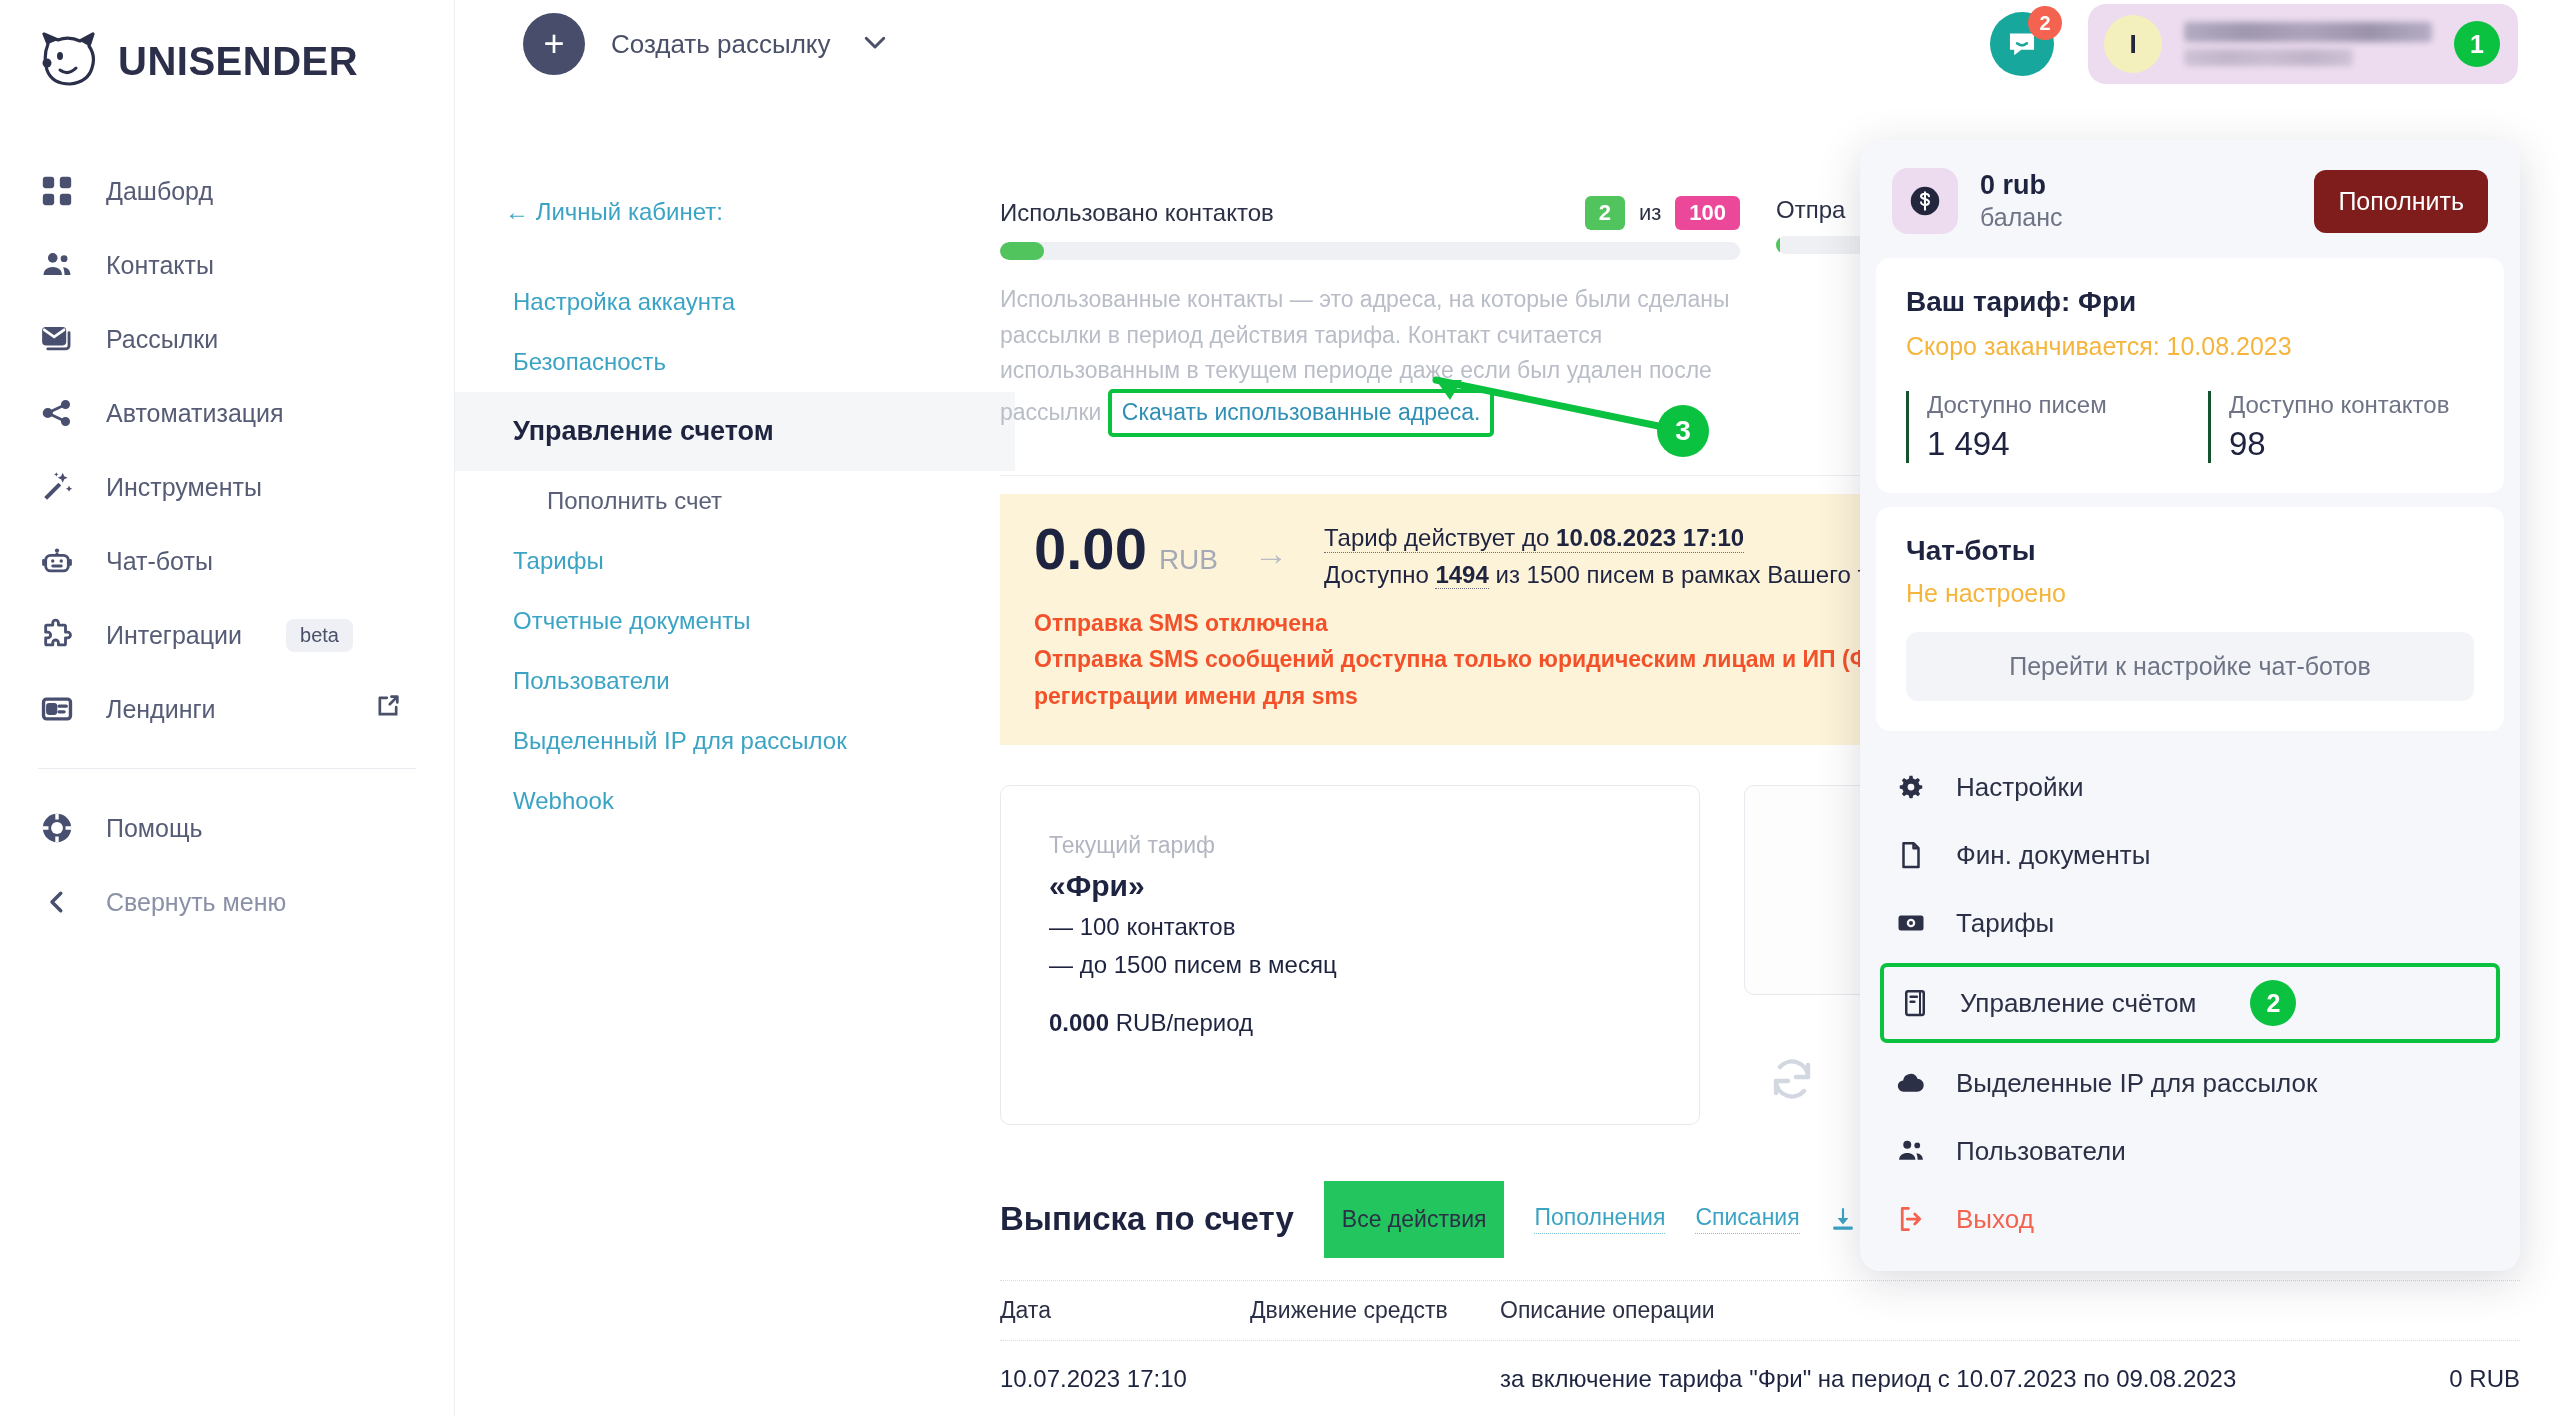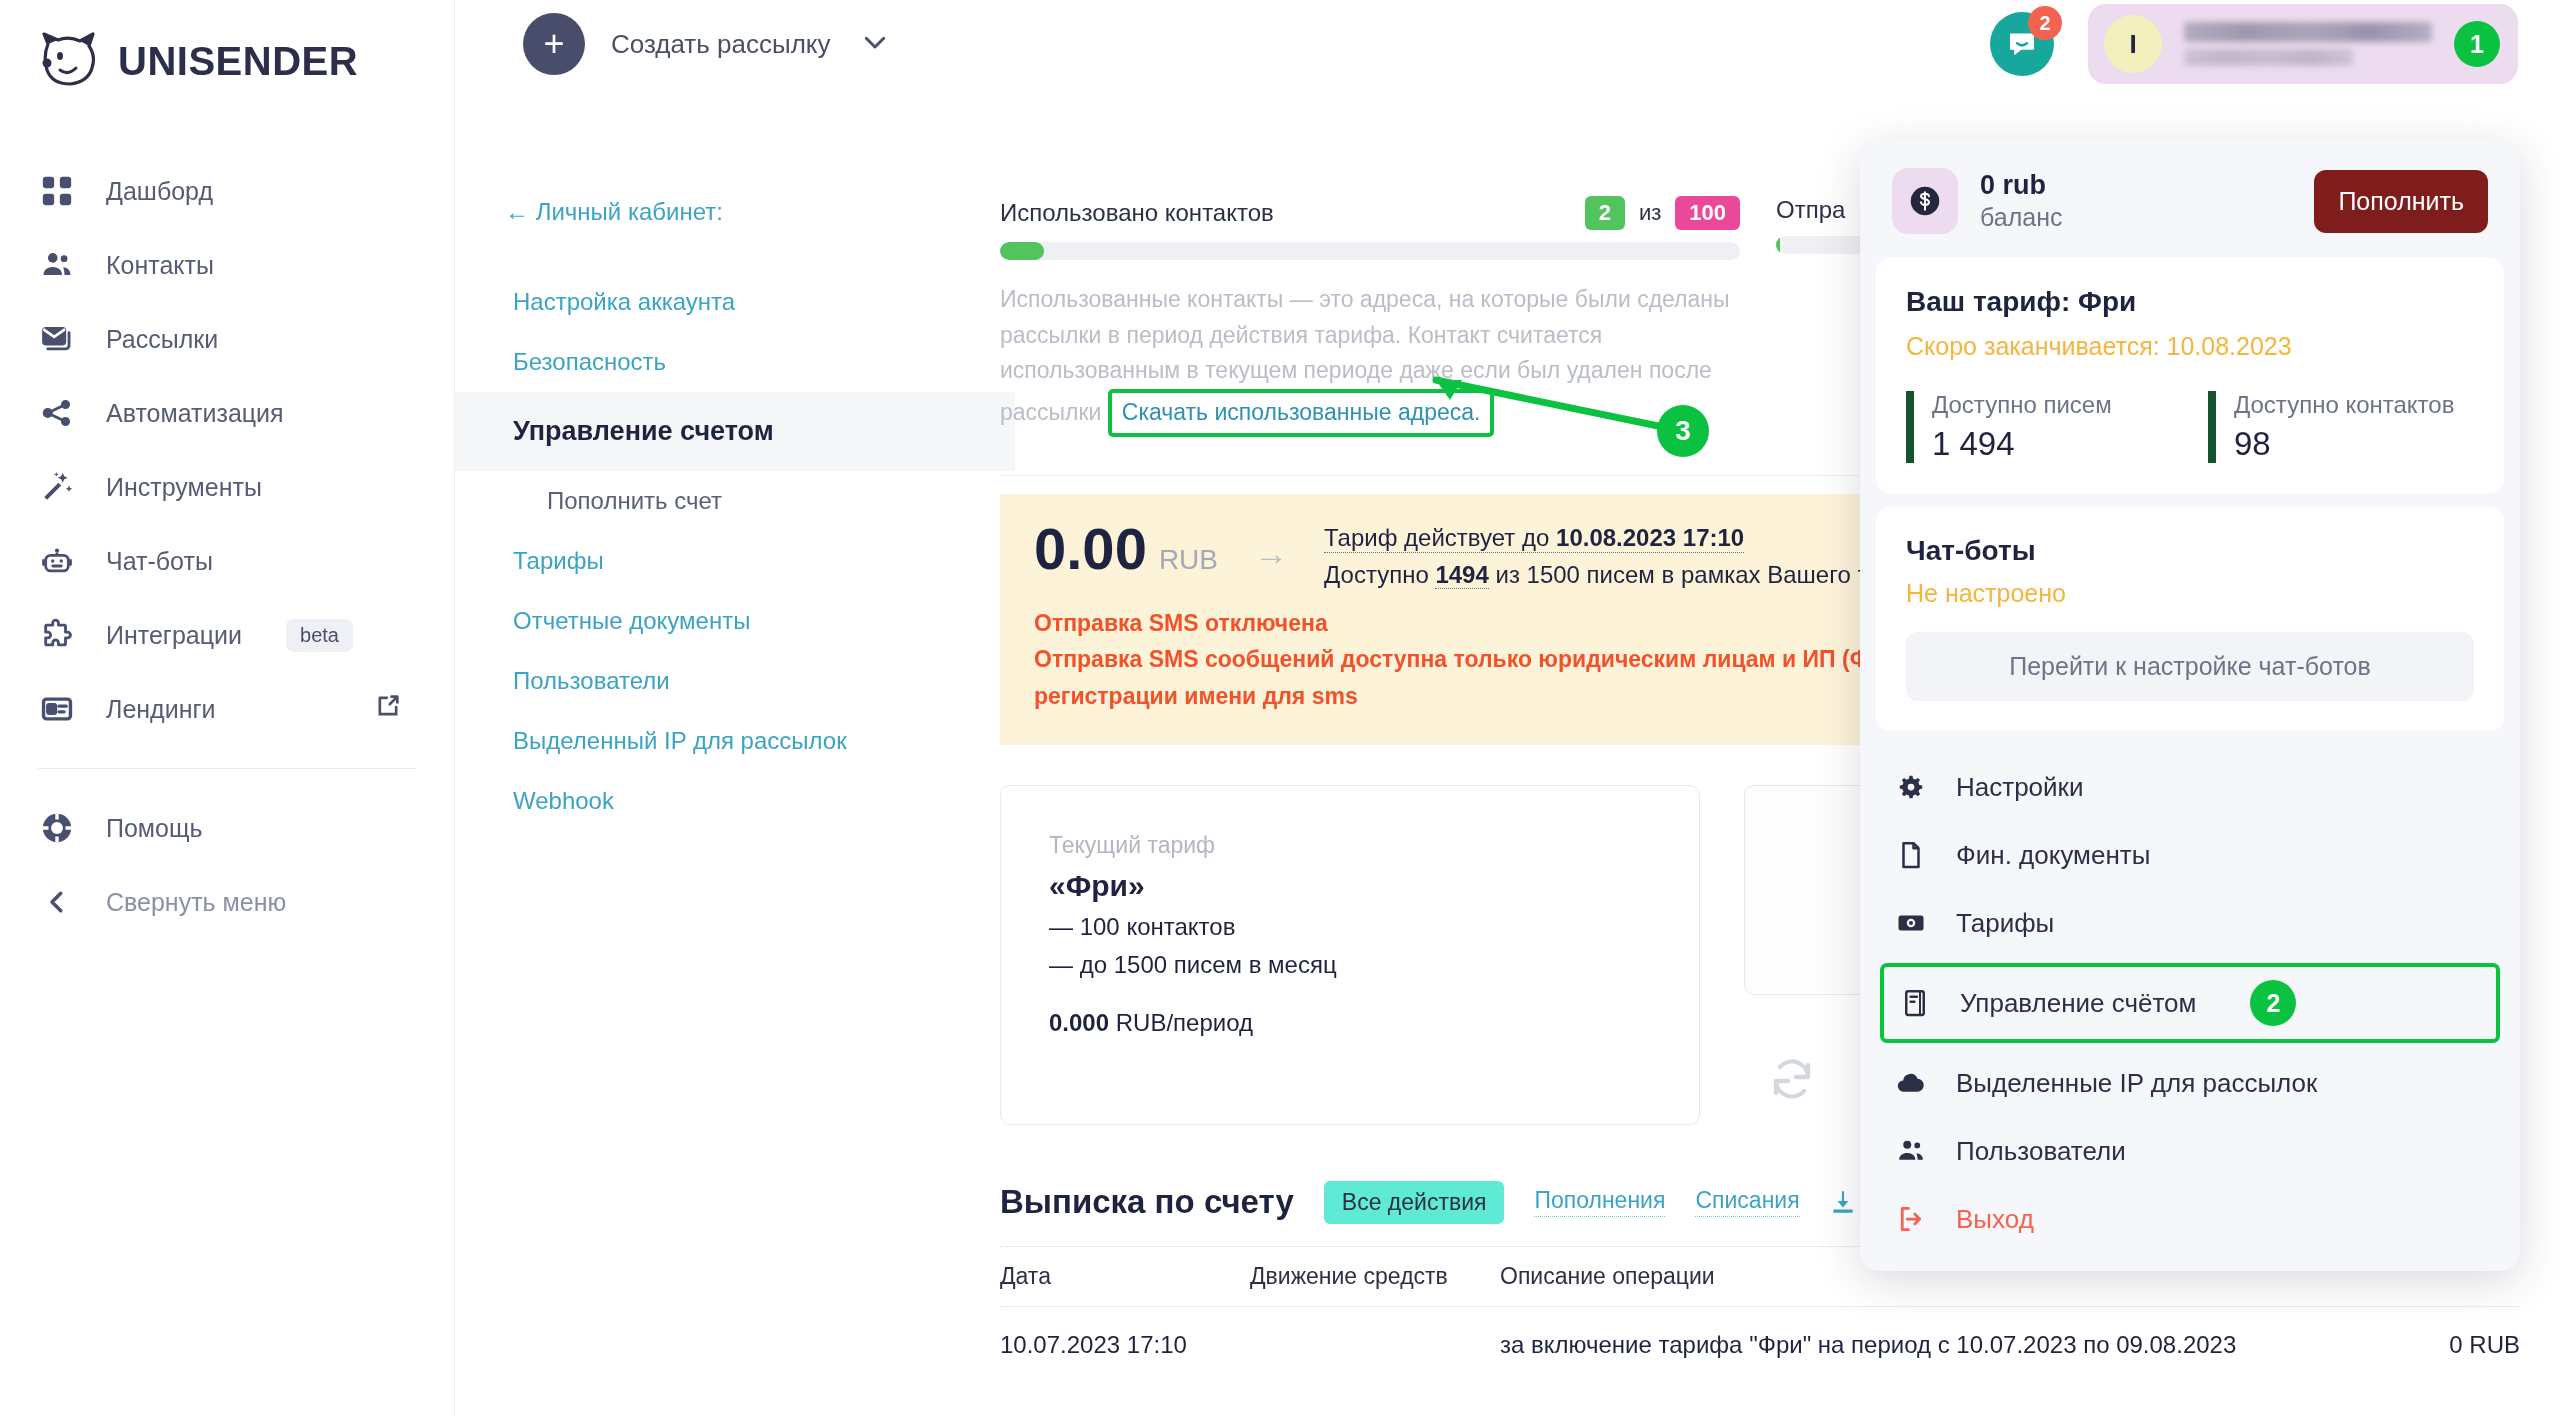--- a/index.html
+++ b/index.html
@@ -165,21 +165,21 @@
     text-align:right; color:#b2b6c1;
   }
   .card2-line { font-size:23px; }
   .card2-chev { font-size:30px; color:#23263d; font-weight:bold; margin-top:6px; }
   .refresh-ico { margin-top:60px; margin-left:24px; color:#d3d7df; }
 
   .statement { margin-top:56px; }
   .statement-head { display:flex; align-items:center; gap:30px; }
   .statement-title { font-size:33px; font-weight:bold; color:#1e2440; }
   .chip-active {
-    background:#5eead4; color:#2b3046; font-size:23px; padding:8px 18px; border-radius:6px; cursor:pointer;
+    background:#22c55e; color:#2b3046; font-size:23px; padding:25px 18px; border-radius:0; cursor:pointer;
   }
   .chip-link {
     color:#3ba3c4; font-size:23px; border-bottom:1px dotted #7bc0d6; cursor:pointer; padding-bottom:2px;
   }
   .chip-export { display:flex; align-items:center; gap:8px; color:#3ba3c4; font-size:23px; cursor:pointer; }
 
   .table { margin-top:22px; margin-right:40px; }
   .table-head {
     display:flex; font-size:23px; color:#2b3046;
     border-top:1px dotted #d8dbe2; border-bottom:1px dotted #d8dbe2;
@@ -207,21 +207,21 @@
   .dd-bal-label { font-size:25px; color:#6e7486; margin-top:2px; }
   .dd-topup {
     margin-left:auto; background:#7f1d1d; color:#fff;
     font-size:25px; padding:17px 24px; border-radius:12px; border:none; cursor:pointer;
     font-family:inherit;
   }
   .dd-white { background:#fff; margin:0 16px; border-radius:14px; padding:28px 30px 30px 30px; }
   .dd-tariff-title { font-size:28px; font-weight:bold; color:#1e2440; }
   .dd-tariff-exp { font-size:25px; color:#f5b53d; margin-top:14px; }
   .dd-stats { display:flex; gap:36px; margin-top:30px; }
-  .dd-stat { border-left:8px solid #14532d; padding-left:18px; flex:1; }
+  .dd-stat { border-left:3px solid #14532d; padding-left:18px; flex:1; }
   .dd-stat-label { font-size:24px; color:#6e7486; }
   .dd-stat-value { font-size:33px; color:#1e2440; margin-top:6px; }
   .dd-bot-title { font-size:28px; font-weight:bold; color:#1e2440; }
   .dd-bot-status { font-size:25px; color:#f5b53d; margin-top:12px; }
   .dd-bot-btn {
     margin-top:24px; width:100%; background:#f3f4f8; color:#6e7486;
     font-size:25px; padding:20px 0; border-radius:12px; border:none; cursor:pointer;
     font-family:inherit; text-align:center;
   }
   .dd-menu { padding:22px 0 0 0; }

